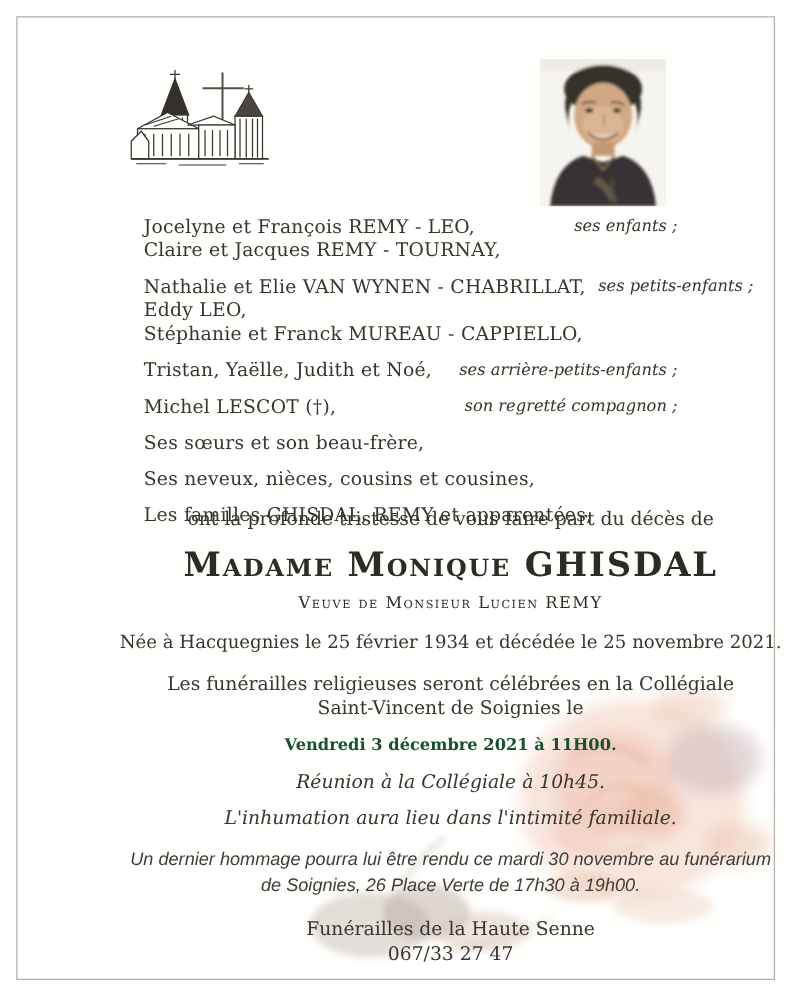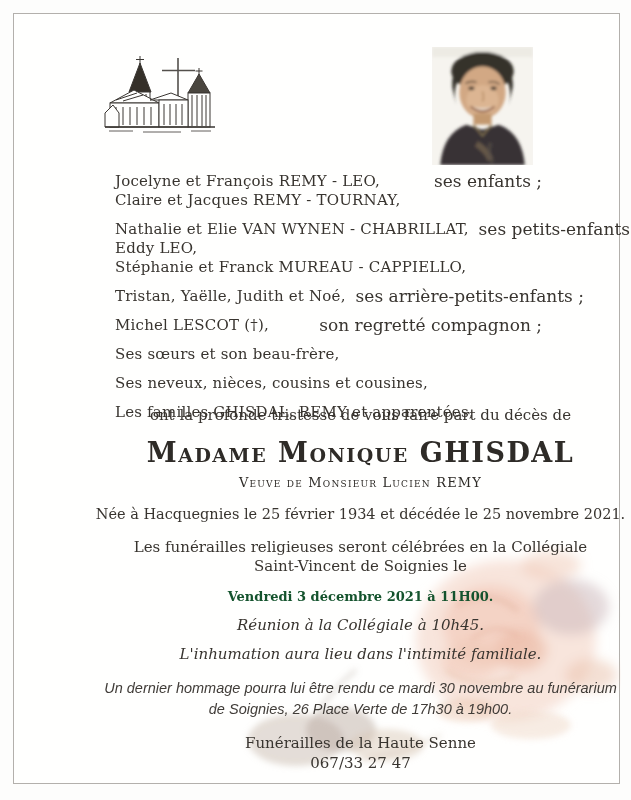--- a/index.html
+++ b/index.html
@@ -49,21 +49,22 @@
     margin-bottom: 10px;
   }
   .name-lines { flex: 1 1 auto; }
   .name-line {
     font-size: 15px;
     line-height: 19px;
     letter-spacing: 0.2px;
     white-space: nowrap;
   }
   .relation {
-    font-size: 17px;
+    font-style: italic;
+    font-size: 13px;
     line-height: 19px;
     white-space: nowrap;
     padding-left: 10px;
   }
   .center-block {
     position: absolute;
     left: 13px; top: 406px;
     width: 607px;
     text-align: center;
     z-index: 2;

